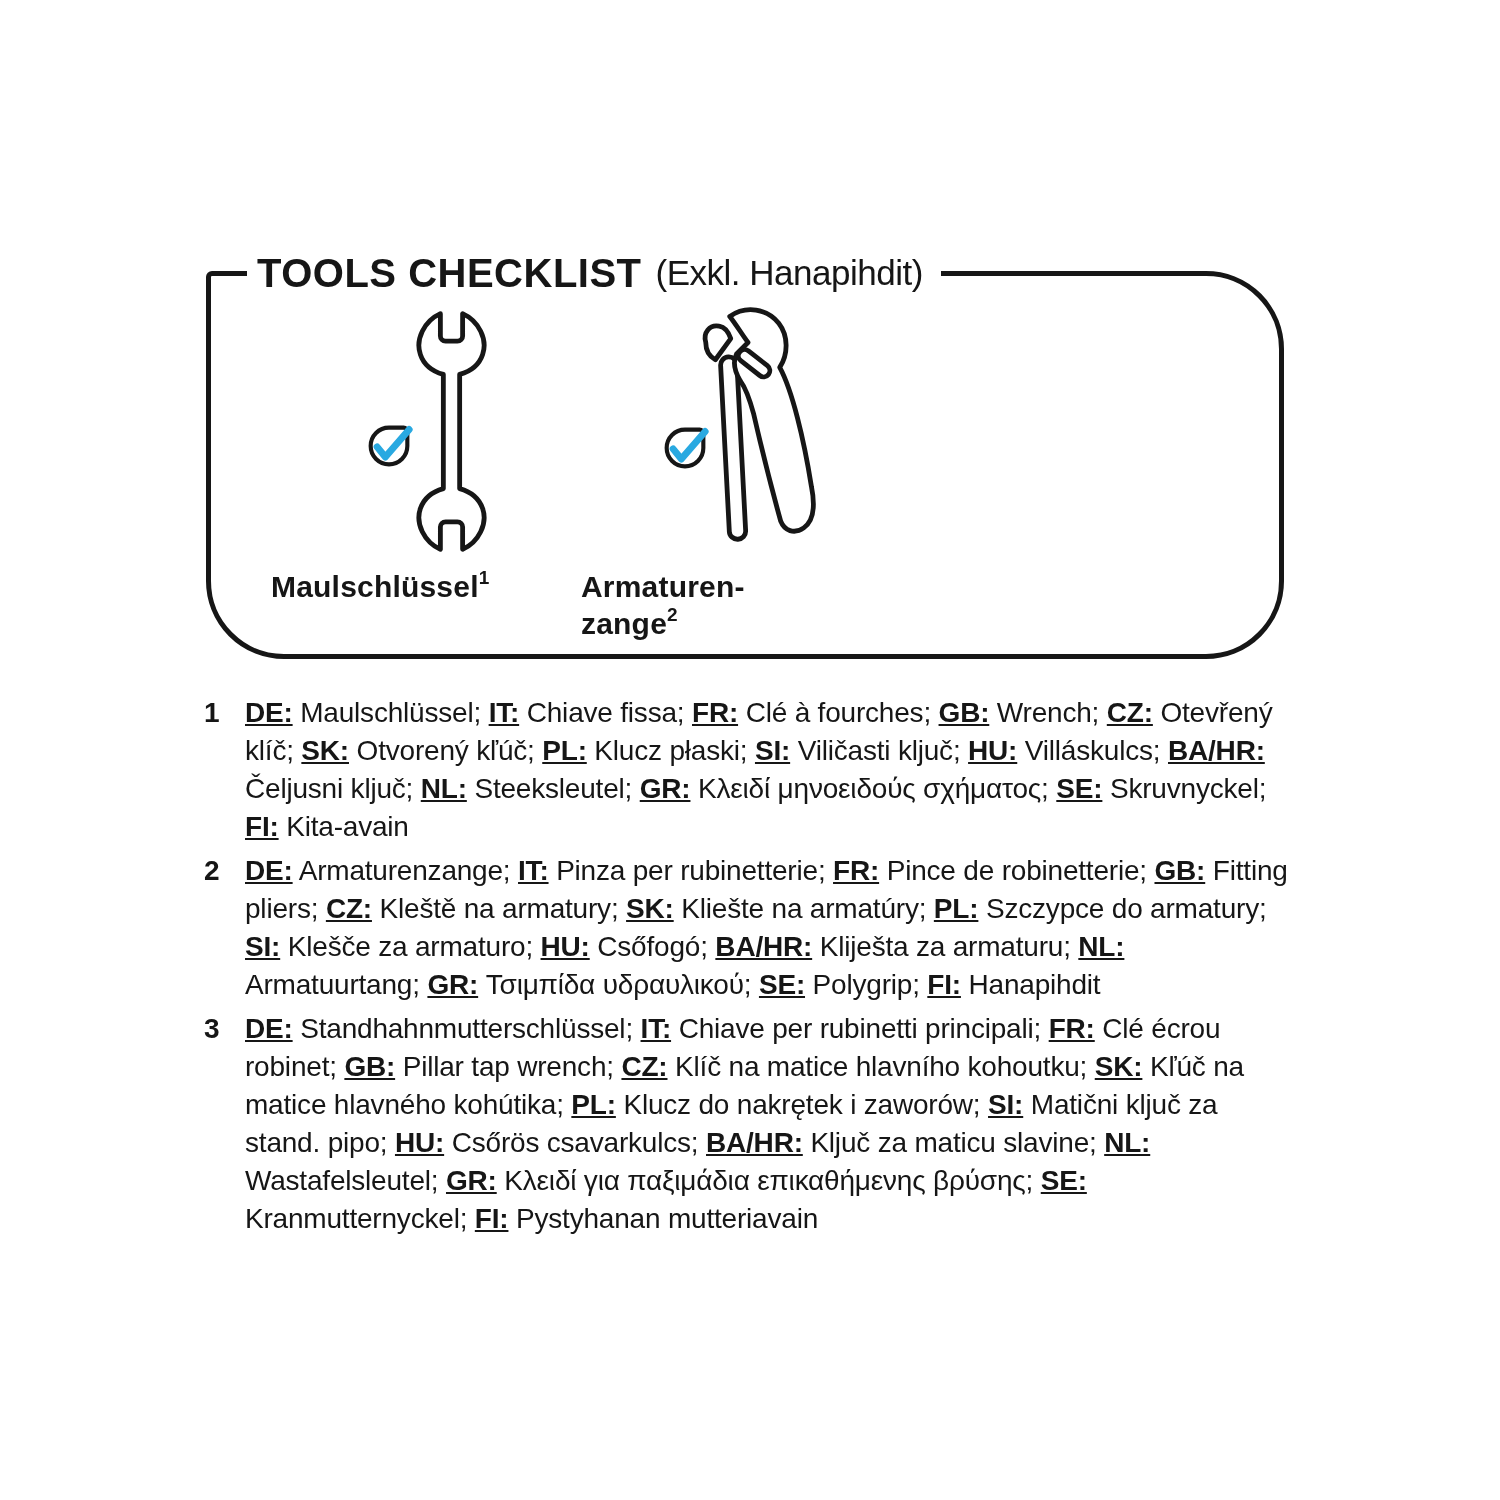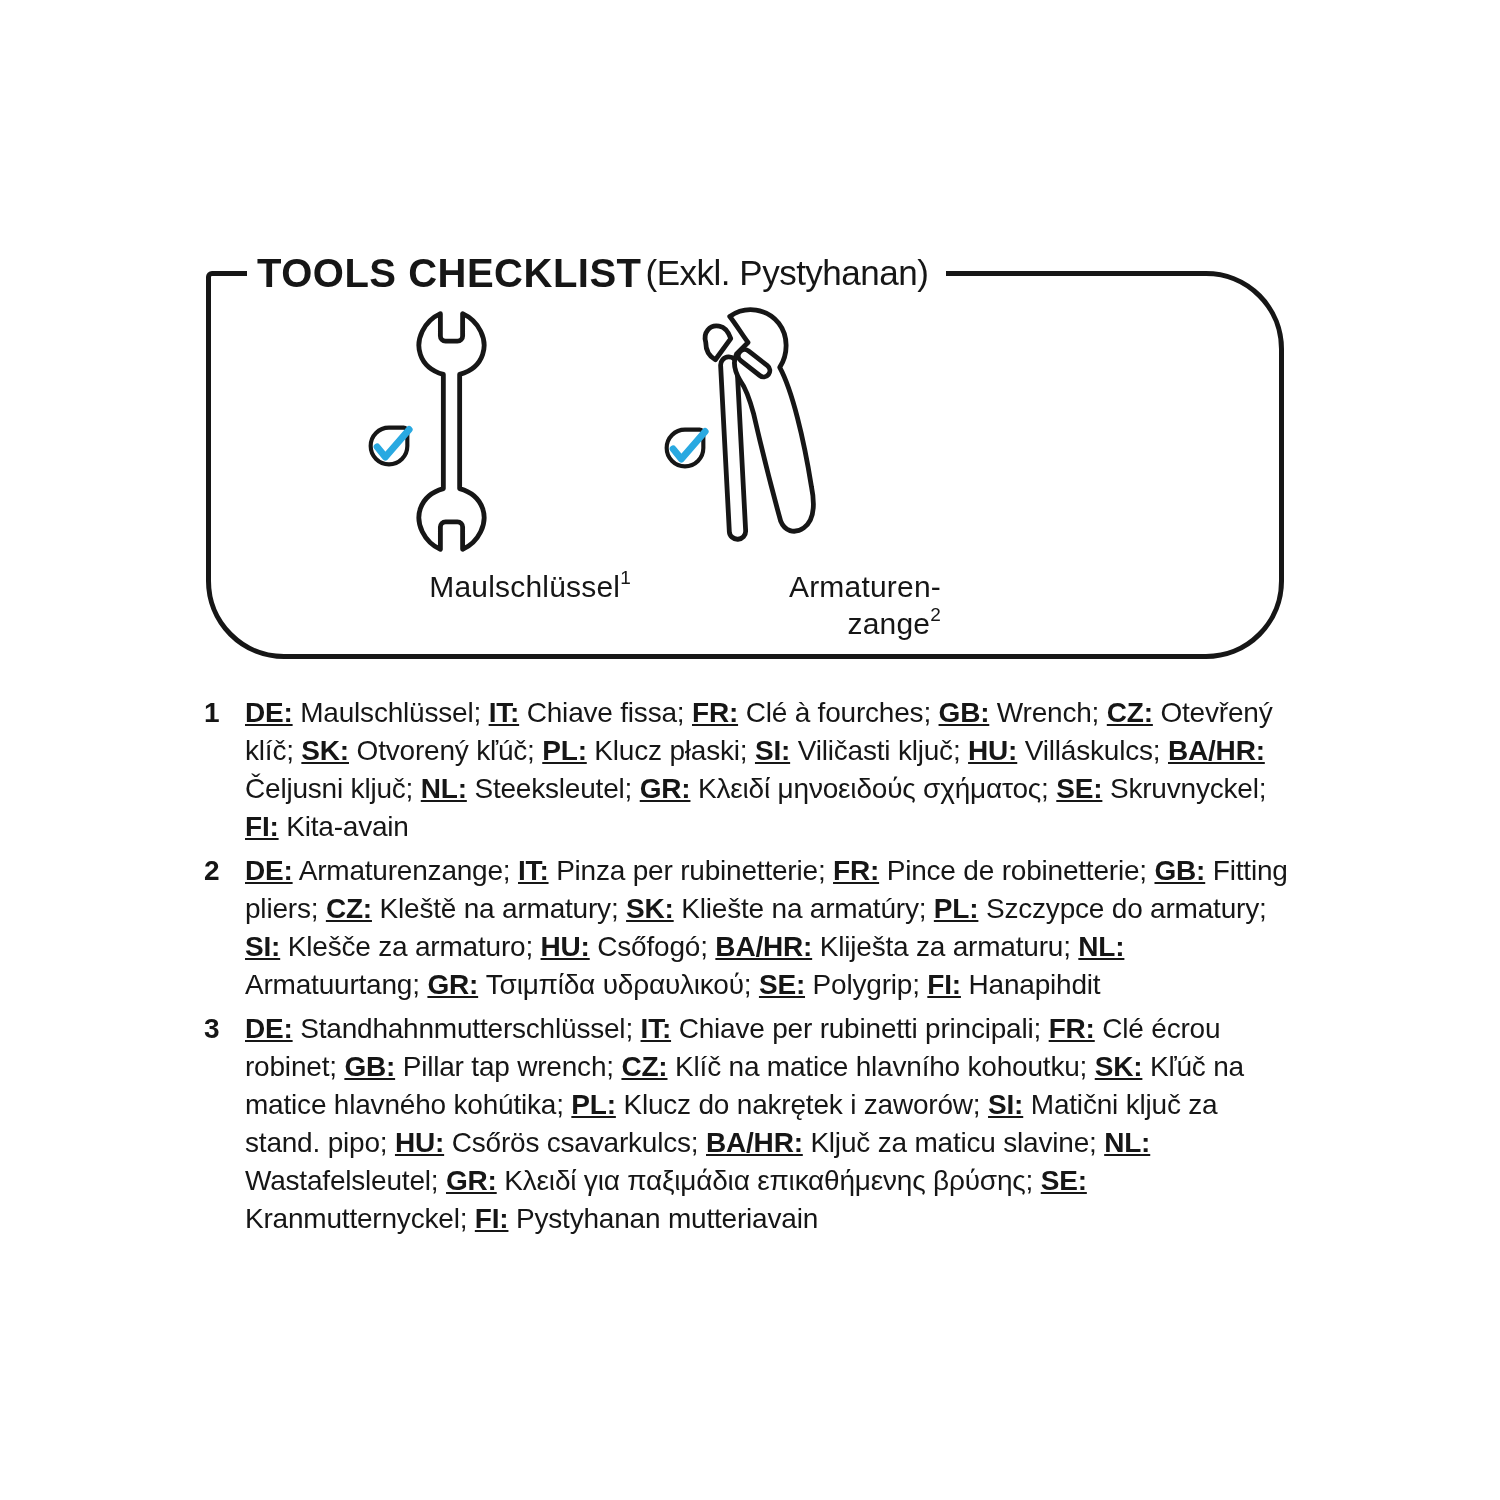--- a/index.html
+++ b/index.html
@@ -10,54 +10,54 @@
   }
   .panel{
     position:absolute;left:206px;top:271px;width:1078px;height:388px;
     border:5px solid var(--ink);
     border-radius:6px 78px 78px 78px;
     box-sizing:border-box;
   }
   .panel-title{
     position:absolute;left:36px;top:-34px;height:62px;
     background:#ffffff;padding:0 18px 0 10px;
-    display:flex;align-items:center;gap:4px;white-space:nowrap;
+    display:flex;align-items:center;gap:14px;white-space:nowrap;
   }
   .title-main{font-size:40px;font-weight:800;letter-spacing:0.5px;}
   .title-sub{font-size:35px;font-weight:400;letter-spacing:-0.5px;}
   .tool{position:absolute;top:20px;width:300px;height:350px;}
   #tool-0{left:90px;} #tool-1{left:400px;} #tool-2{left:700px;}
   .icon-wrap{display:flex;justify-content:center;align-items:flex-start;height:262px;}
   .tool-svg{overflow:visible;}
   .checkbox{position:absolute;}
   #tool-0 .checkbox{left:66px;top:128px;}
   #tool-1 .checkbox{left:52px;top:130px;}
   #tool-2 .checkbox{left:70px;top:138px;}
   .checkbox svg{overflow:visible;display:block;}
   .tool-label{
-    position:absolute;top:272px;left:-30px;right:-30px;text-align:right;
-    font-size:30px;line-height:37px;letter-spacing:0.2px;font-weight:400;
+    position:absolute;top:272px;left:-30px;right:-30px;text-align:left;
+    font-size:30px;line-height:37px;letter-spacing:0.2px;font-weight:700;
   }
   .tool-label sup{font-size:19px;position:relative;top:-2px;line-height:0;}
   .legend{
     position:absolute;left:204px;top:694px;width:1088px;
     font-size:28px;line-height:38px;letter-spacing:-0.2px;
   }
   .legend-item{display:grid;grid-template-columns:41px 1fr;margin-bottom:6px;}
   .legend-num{font-weight:700;}
   .legend-text b{font-weight:700;text-decoration:underline;}
   .ink-stroke{stroke:var(--ink);}
 </style>
 </head>
 <body style="--accent: #29A9E1; --ink: #161616;">
 
 <div class="panel">
   <div class="panel-title">
     <span class="title-main">TOOLS CHECKLIST</span>
-    <span class="title-sub">(Exkl. Pystyhanan)</span>
+    <span class="title-sub">(Exkl. Hanapihdit)</span>
   </div>
 
   <div class="tool" id="tool-0">
     <div class="icon-wrap">
       <svg class="tool-svg" width="83" height="245" viewBox="0 0 112 330" style="margin-top:13px">
         <path class="ink-stroke" fill="none" stroke-width="6.5" stroke-linejoin="round" d="
           M 41 6 C 19 16, 7 41, 14 61 C 19 76, 31 84, 45 88
           L 45 242 C 31 246, 19 254, 14 269 C 7 289, 19 314, 41 324
           L 41 294 C 41 290, 44 287, 48 287 L 64 287 C 68 287, 71 290, 71 294
           L 71 324 C 93 314, 105 289, 98 269 C 93 254, 81 246, 67 242

